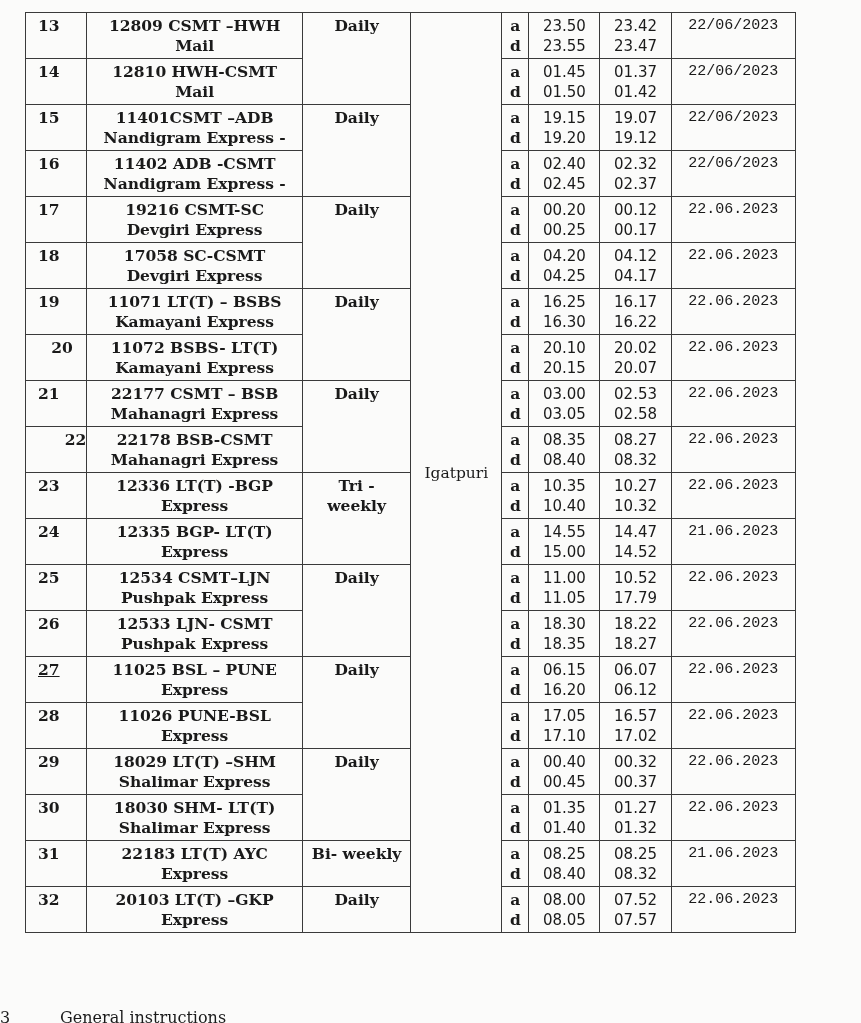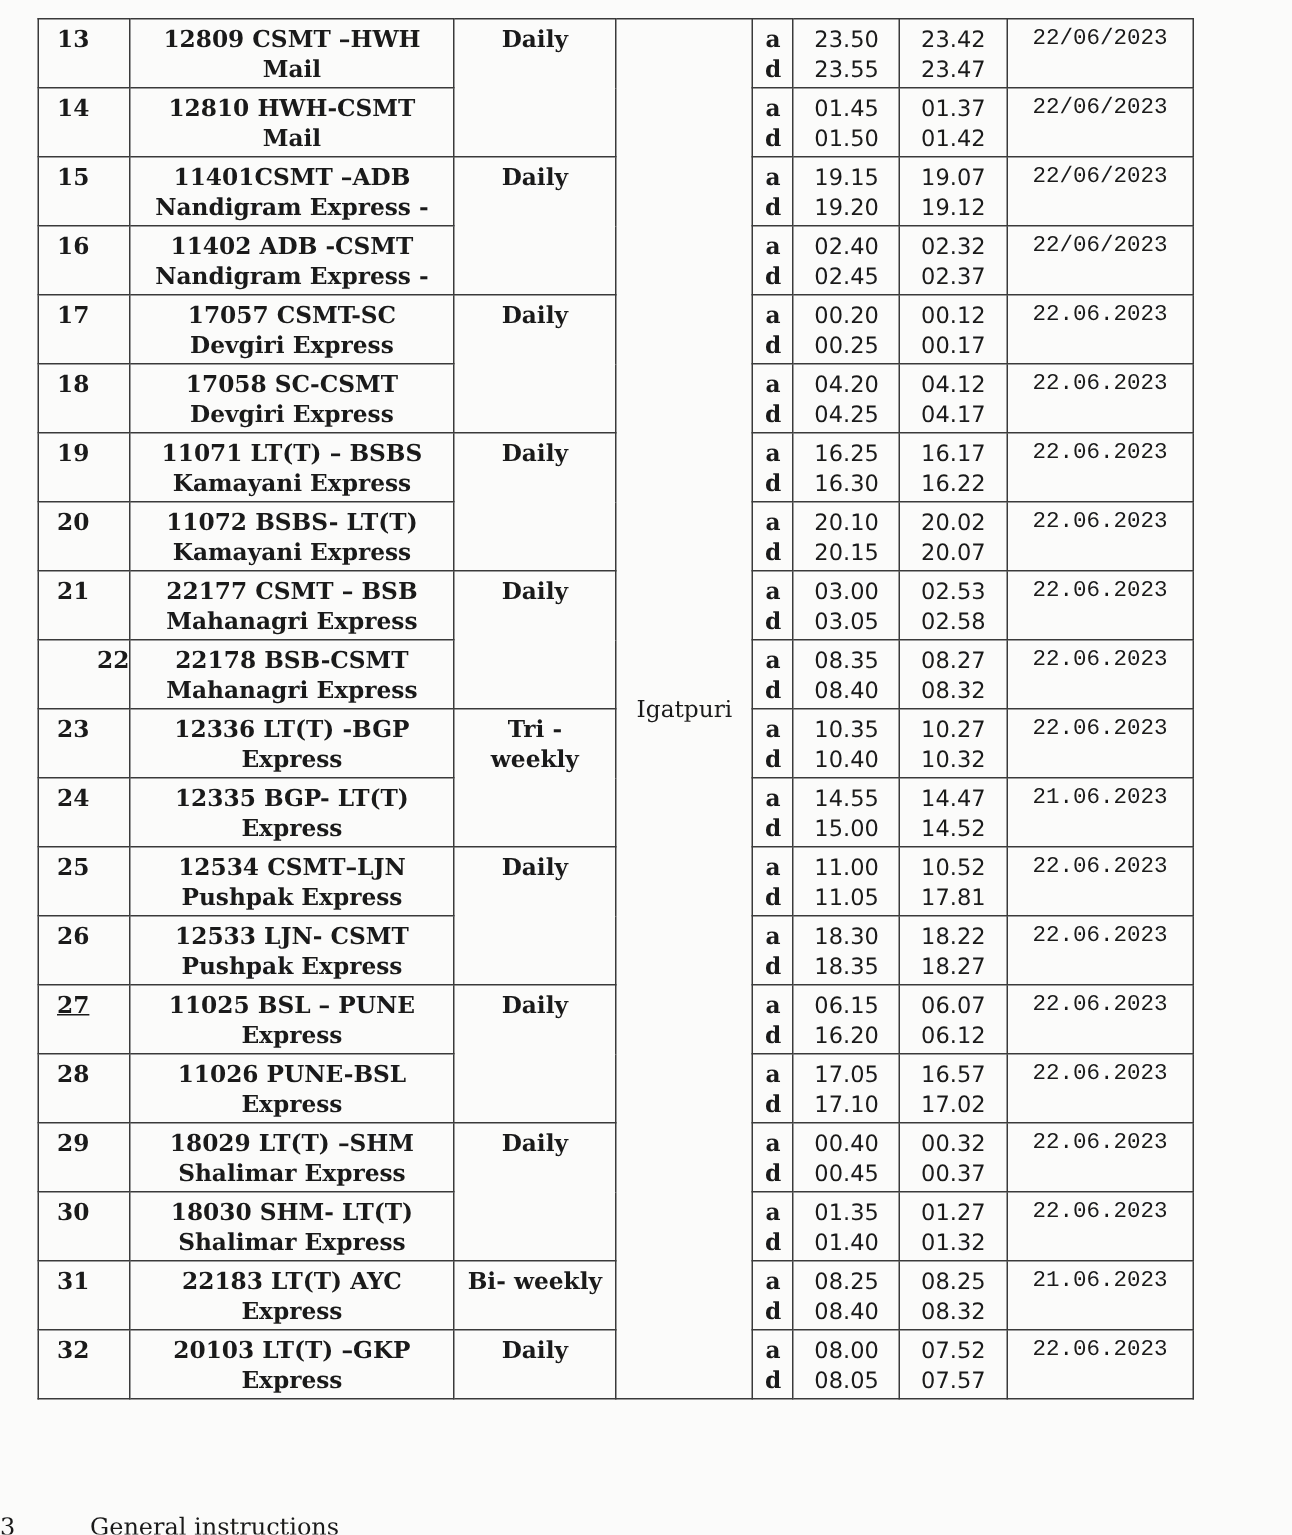--- a/index.html
+++ b/index.html
@@ -173,21 +173,21 @@
               <span class="t-line">22/06/2023</span>
             </div>
           </td>
         </tr>
         <tr class="trainrow">
           <td class="c-no">
             <span class="t-line" style="padding-top: 3px;">17</span>
           </td>
           <td class="c-train">
             <div class="cell-inner">
-              <span class="t-line">17057 CSMT-SC</span>
+              <span class="t-line">19216 CSMT-SC</span>
               <span class="t-line">Devgiri Express</span>
             </div>
           </td>
           <td class="c-freq" rowspan="2">
             <span class="freq-text" style="white-space: pre-line;">Daily</span>
           </td>
           <td class="c-ad">
             <div class="cell-inner">
               <span class="t-line">a</span>
               <span class="t-line">d</span>
@@ -277,21 +277,21 @@
             </div>
           </td>
           <td class="c-date">
             <div class="cell-inner">
               <span class="t-line">22.06.2023</span>
             </div>
           </td>
         </tr>
         <tr class="trainrow">
           <td class="c-no">
-            <span class="t-line" style="padding-top: 3px;">20</span>
+            <span class="t-line" style="padding-top: 3px; text-align: center;">20</span>
           </td>
           <td class="c-train">
             <div class="cell-inner">
               <span class="t-line">11072 BSBS- LT(T)</span>
               <span class="t-line">Kamayani Express</span>
             </div>
           </td>
           <td class="c-ad">
             <div class="cell-inner">
               <span class="t-line">a</span>
@@ -480,21 +480,21 @@
           </td>
           <td class="c-t1">
             <div class="cell-inner">
               <span class="t-line">11.00</span>
               <span class="t-line">11.05</span>
             </div>
           </td>
           <td class="c-t2">
             <div class="cell-inner">
               <span class="t-line">10.52</span>
-              <span class="t-line">17.81</span>
+              <span class="t-line">17.79</span>
             </div>
           </td>
           <td class="c-date">
             <div class="cell-inner">
               <span class="t-line">22.06.2023</span>
             </div>
           </td>
         </tr>
         <tr class="trainrow">
           <td class="c-no">

